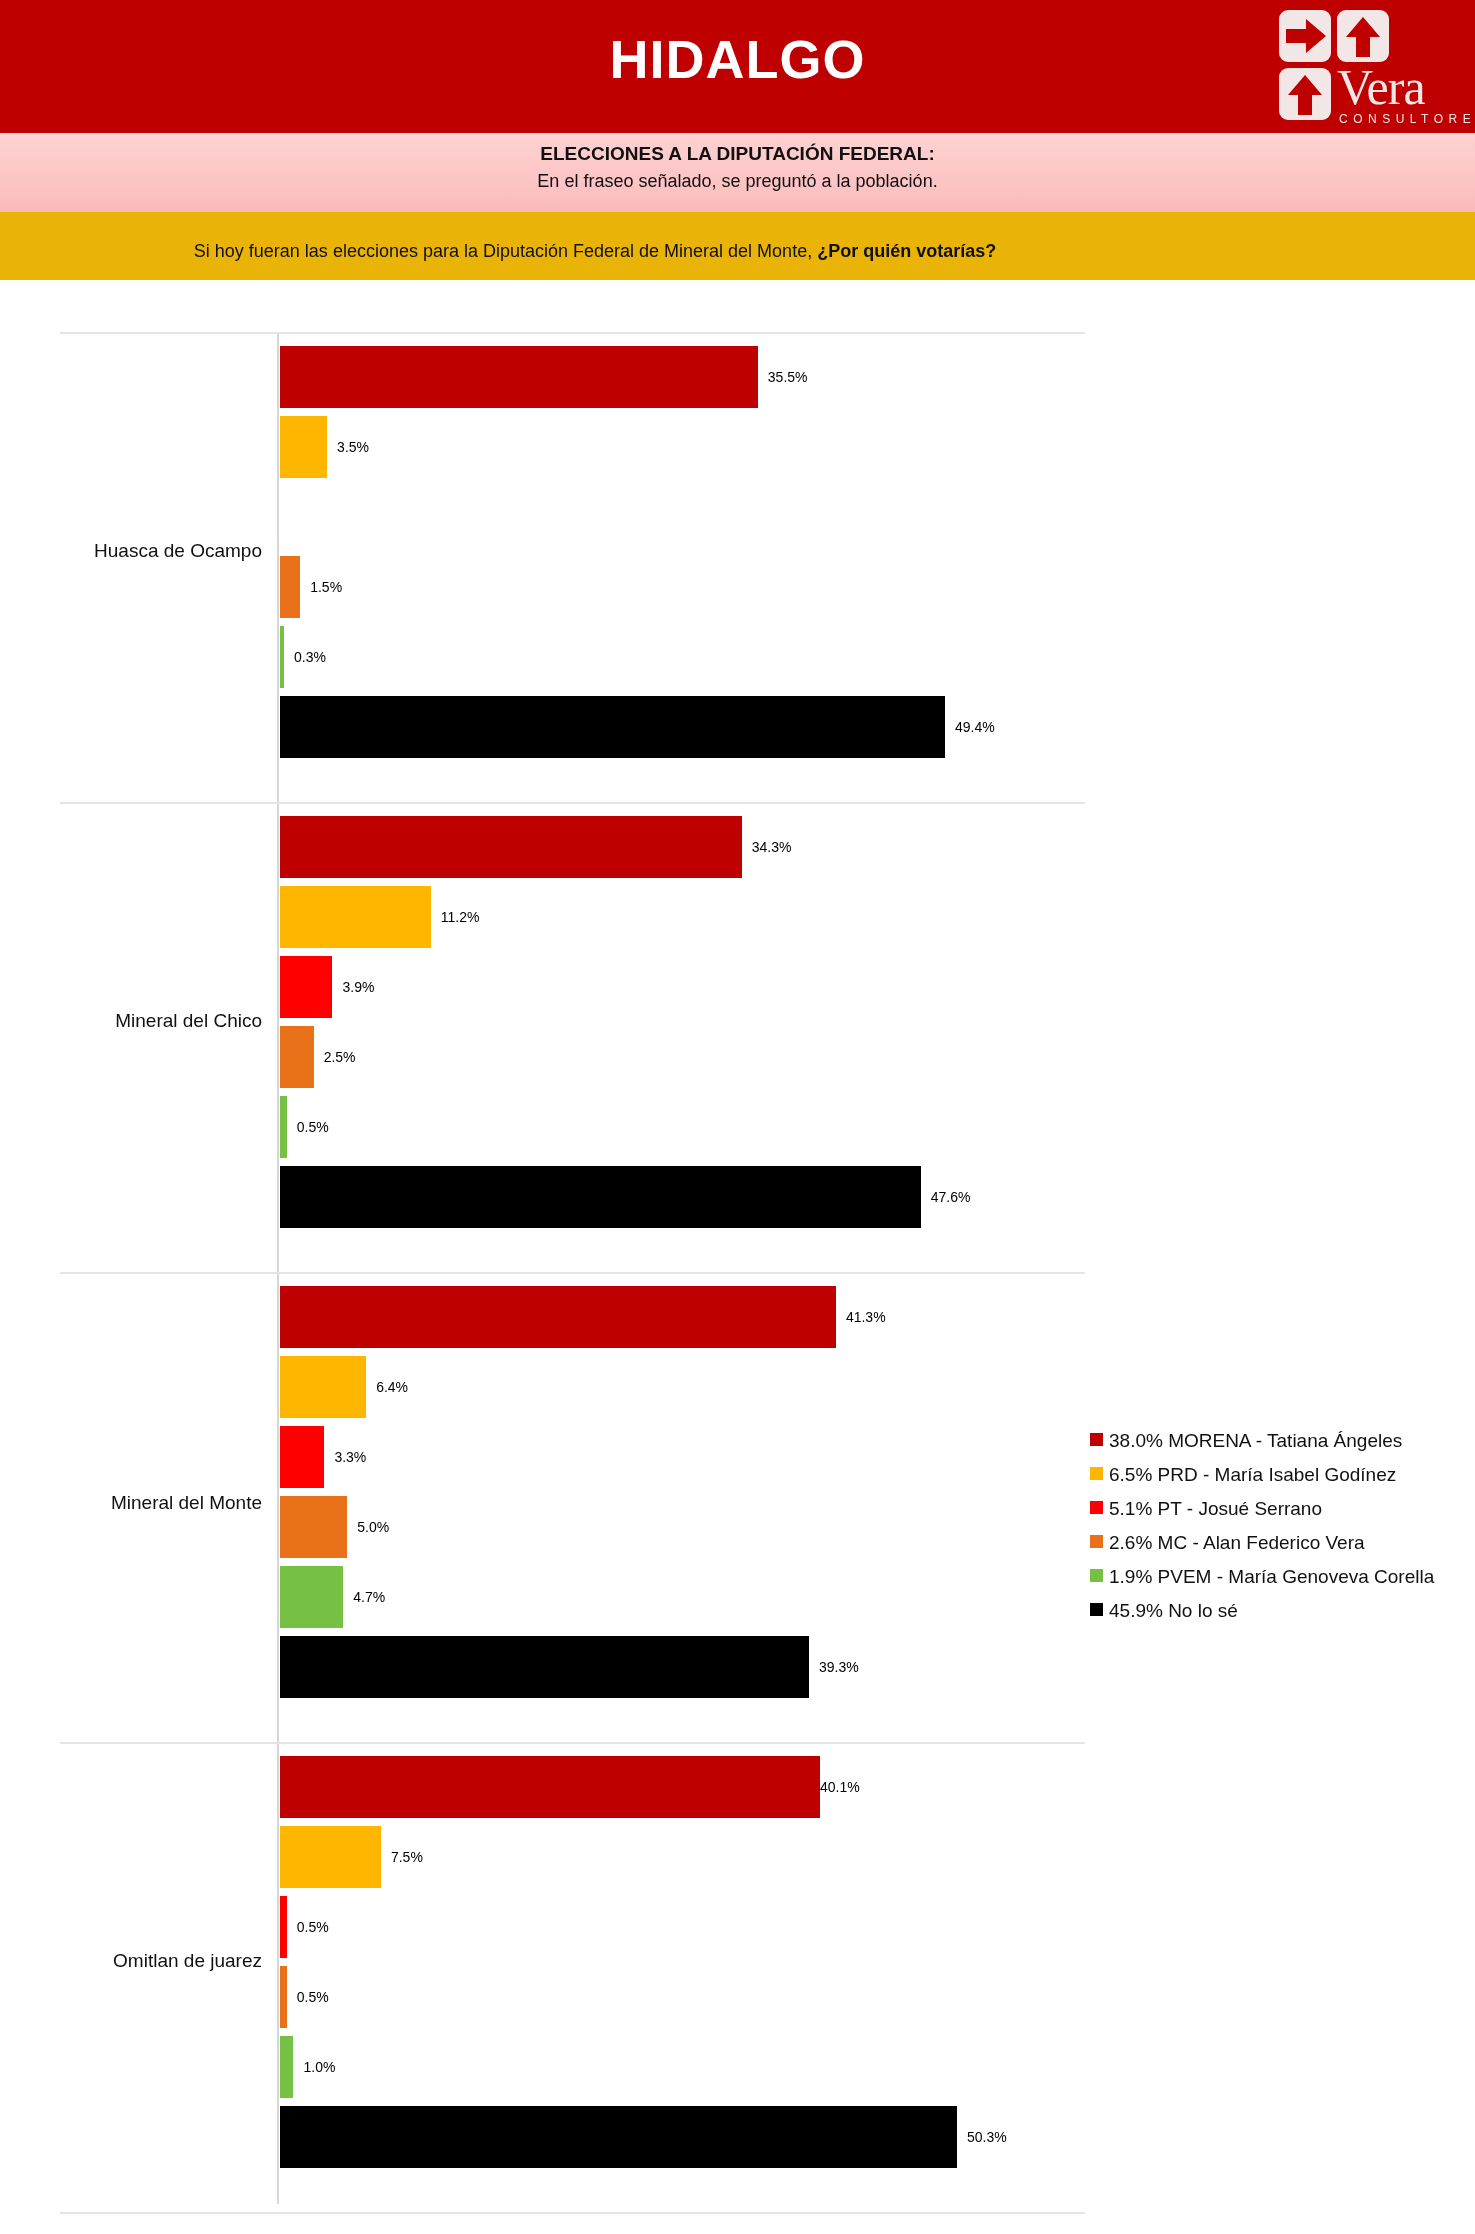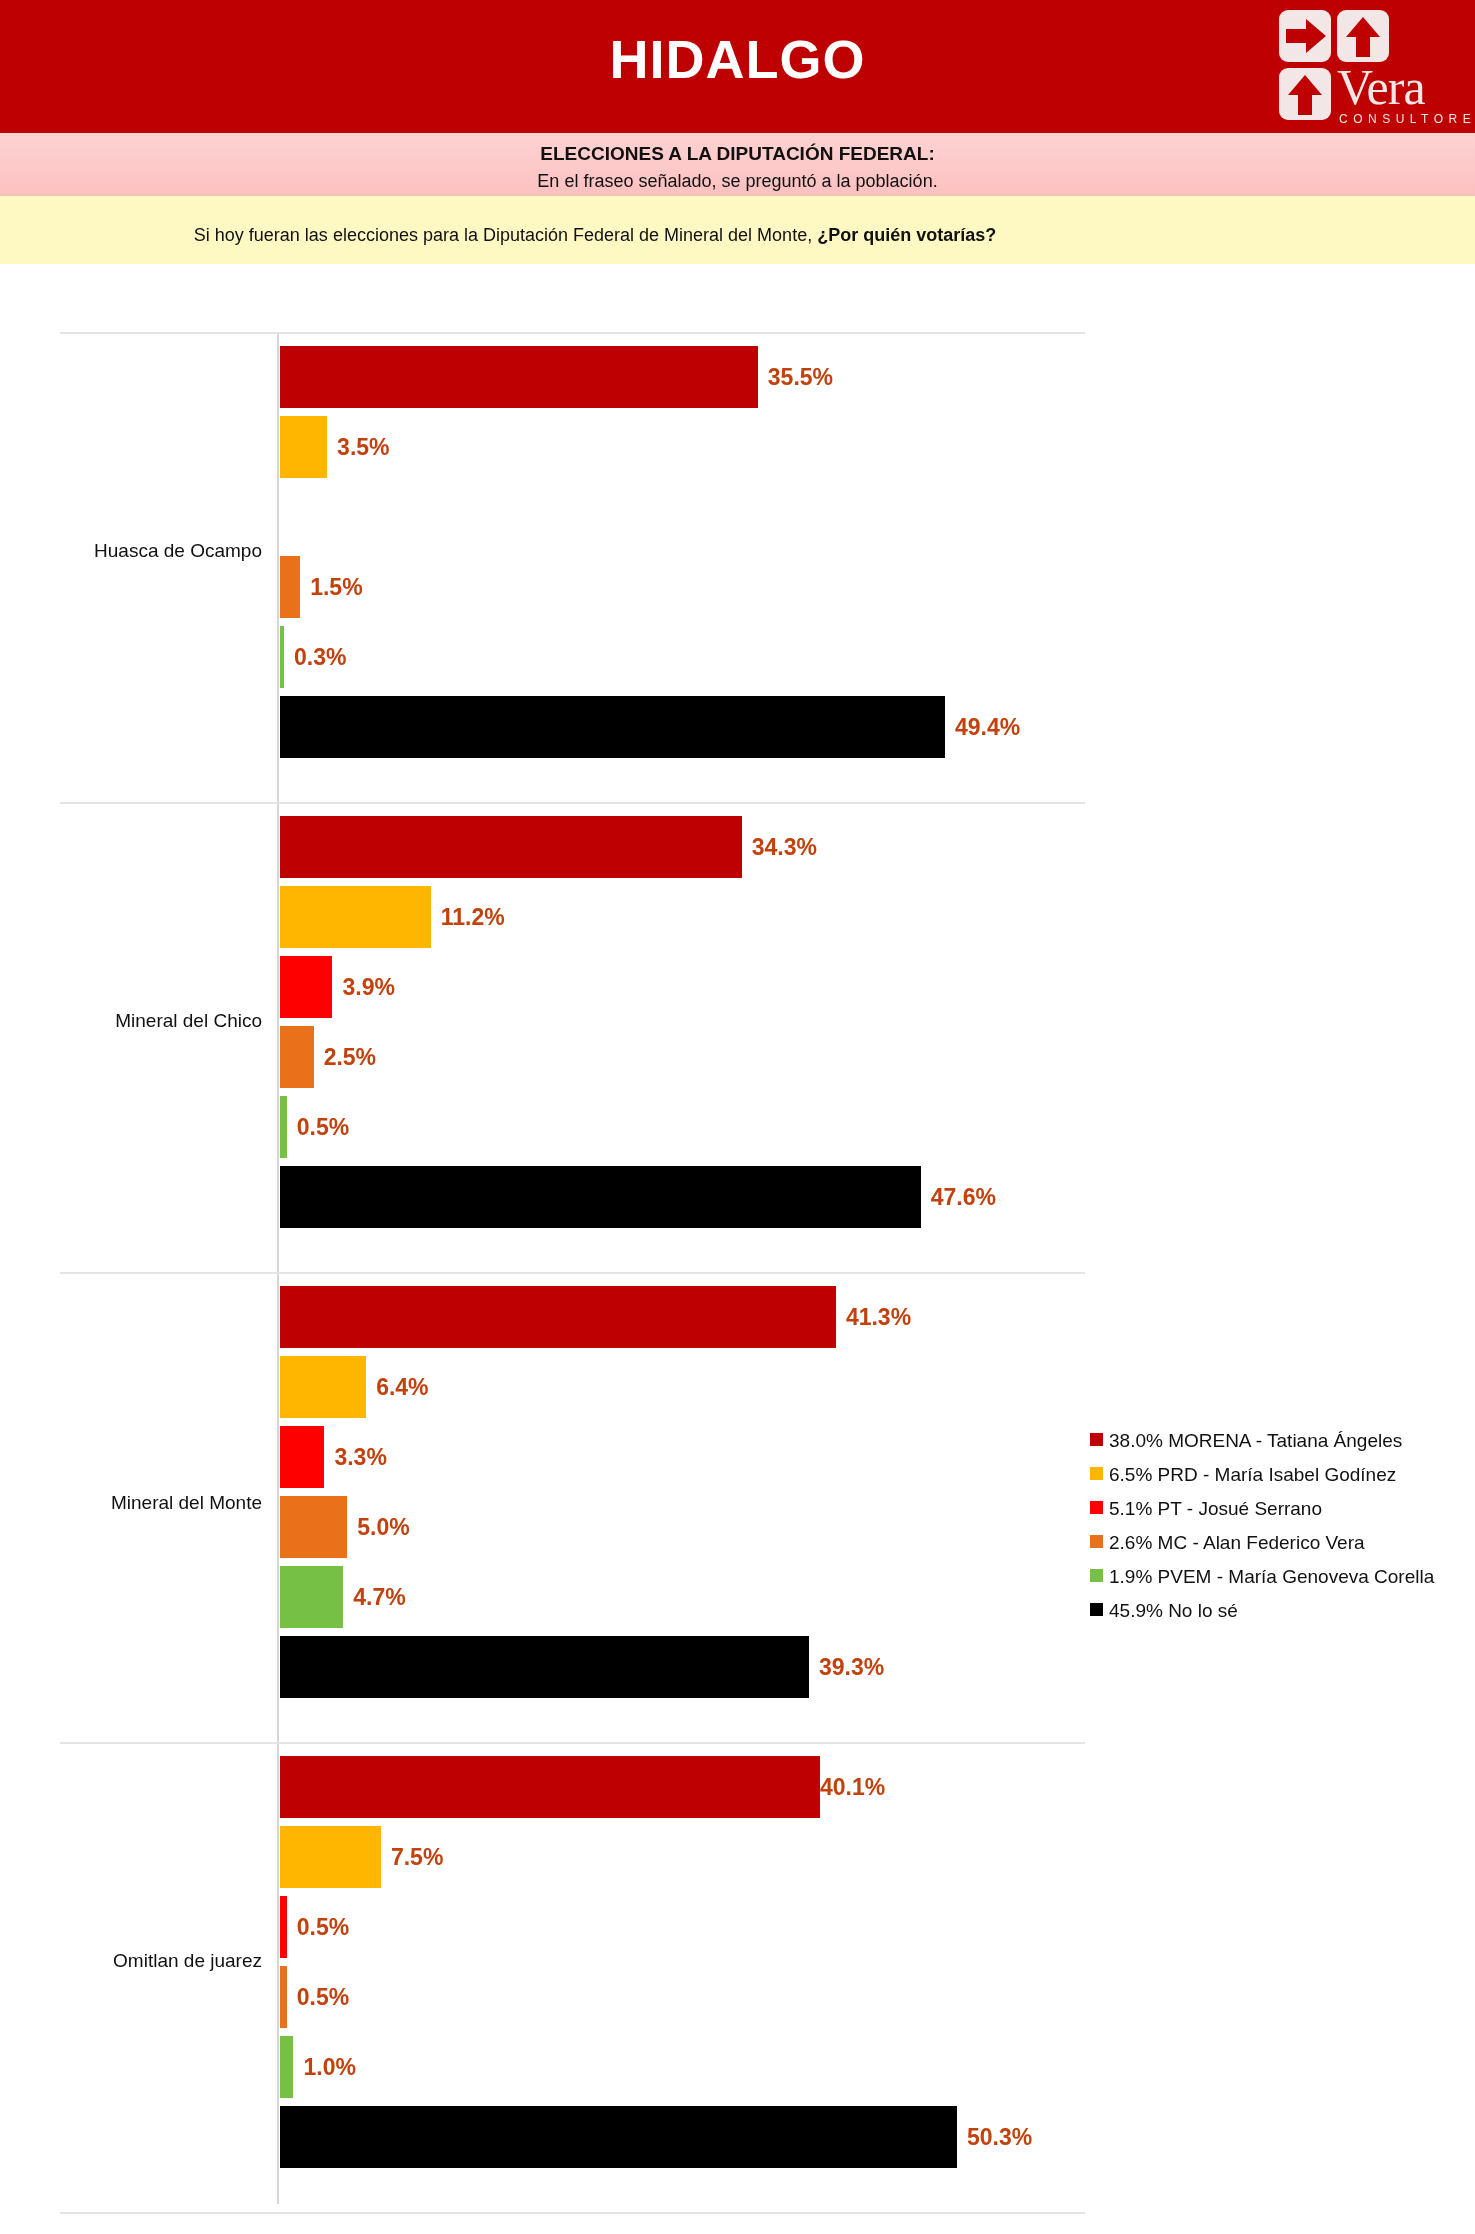--- a/index.html
+++ b/index.html
@@ -114,23 +114,23 @@
     position: absolute;
     left: 0; top: 38px;
     width: 1475px;
     text-align: center;
     font-size: 18px;
     color: #111111;
   }
 
   #question-band {
     position: absolute;
-    left: 0; top: 196px;
+    left: 0; top: 212px;
     width: 1475px; height: 68px;
-    background: #fef9c3;
+    background: #eab308;
   }
   #question-text {
     position: absolute;
     left: 0; top: 29px;
     width: 1190px;
     text-align: center;
     font-size: 18px;
     color: #111111;
   }
   #question-text b { font-weight: bold; }
@@ -168,23 +168,23 @@
   .bar-row { position: absolute; left: 280px; }
   .bar {
     position: absolute;
     left: 0; top: 0;
     height: 100%;
   }
   .bar-value {
     position: absolute;
     top: 50%;
     transform: translateY(-50%);
-    font-size: 23px;
-    font-weight: bold;
-    color: #c2410c;
+    font-size: 14px;
+    font-weight: normal;
+    color: #000000;
     white-space: nowrap;
   }
 
   
   #legend {
     position: absolute;
     left: 1090px; top: 1143px;
     width: 380px;
   }
   .legend-item {

